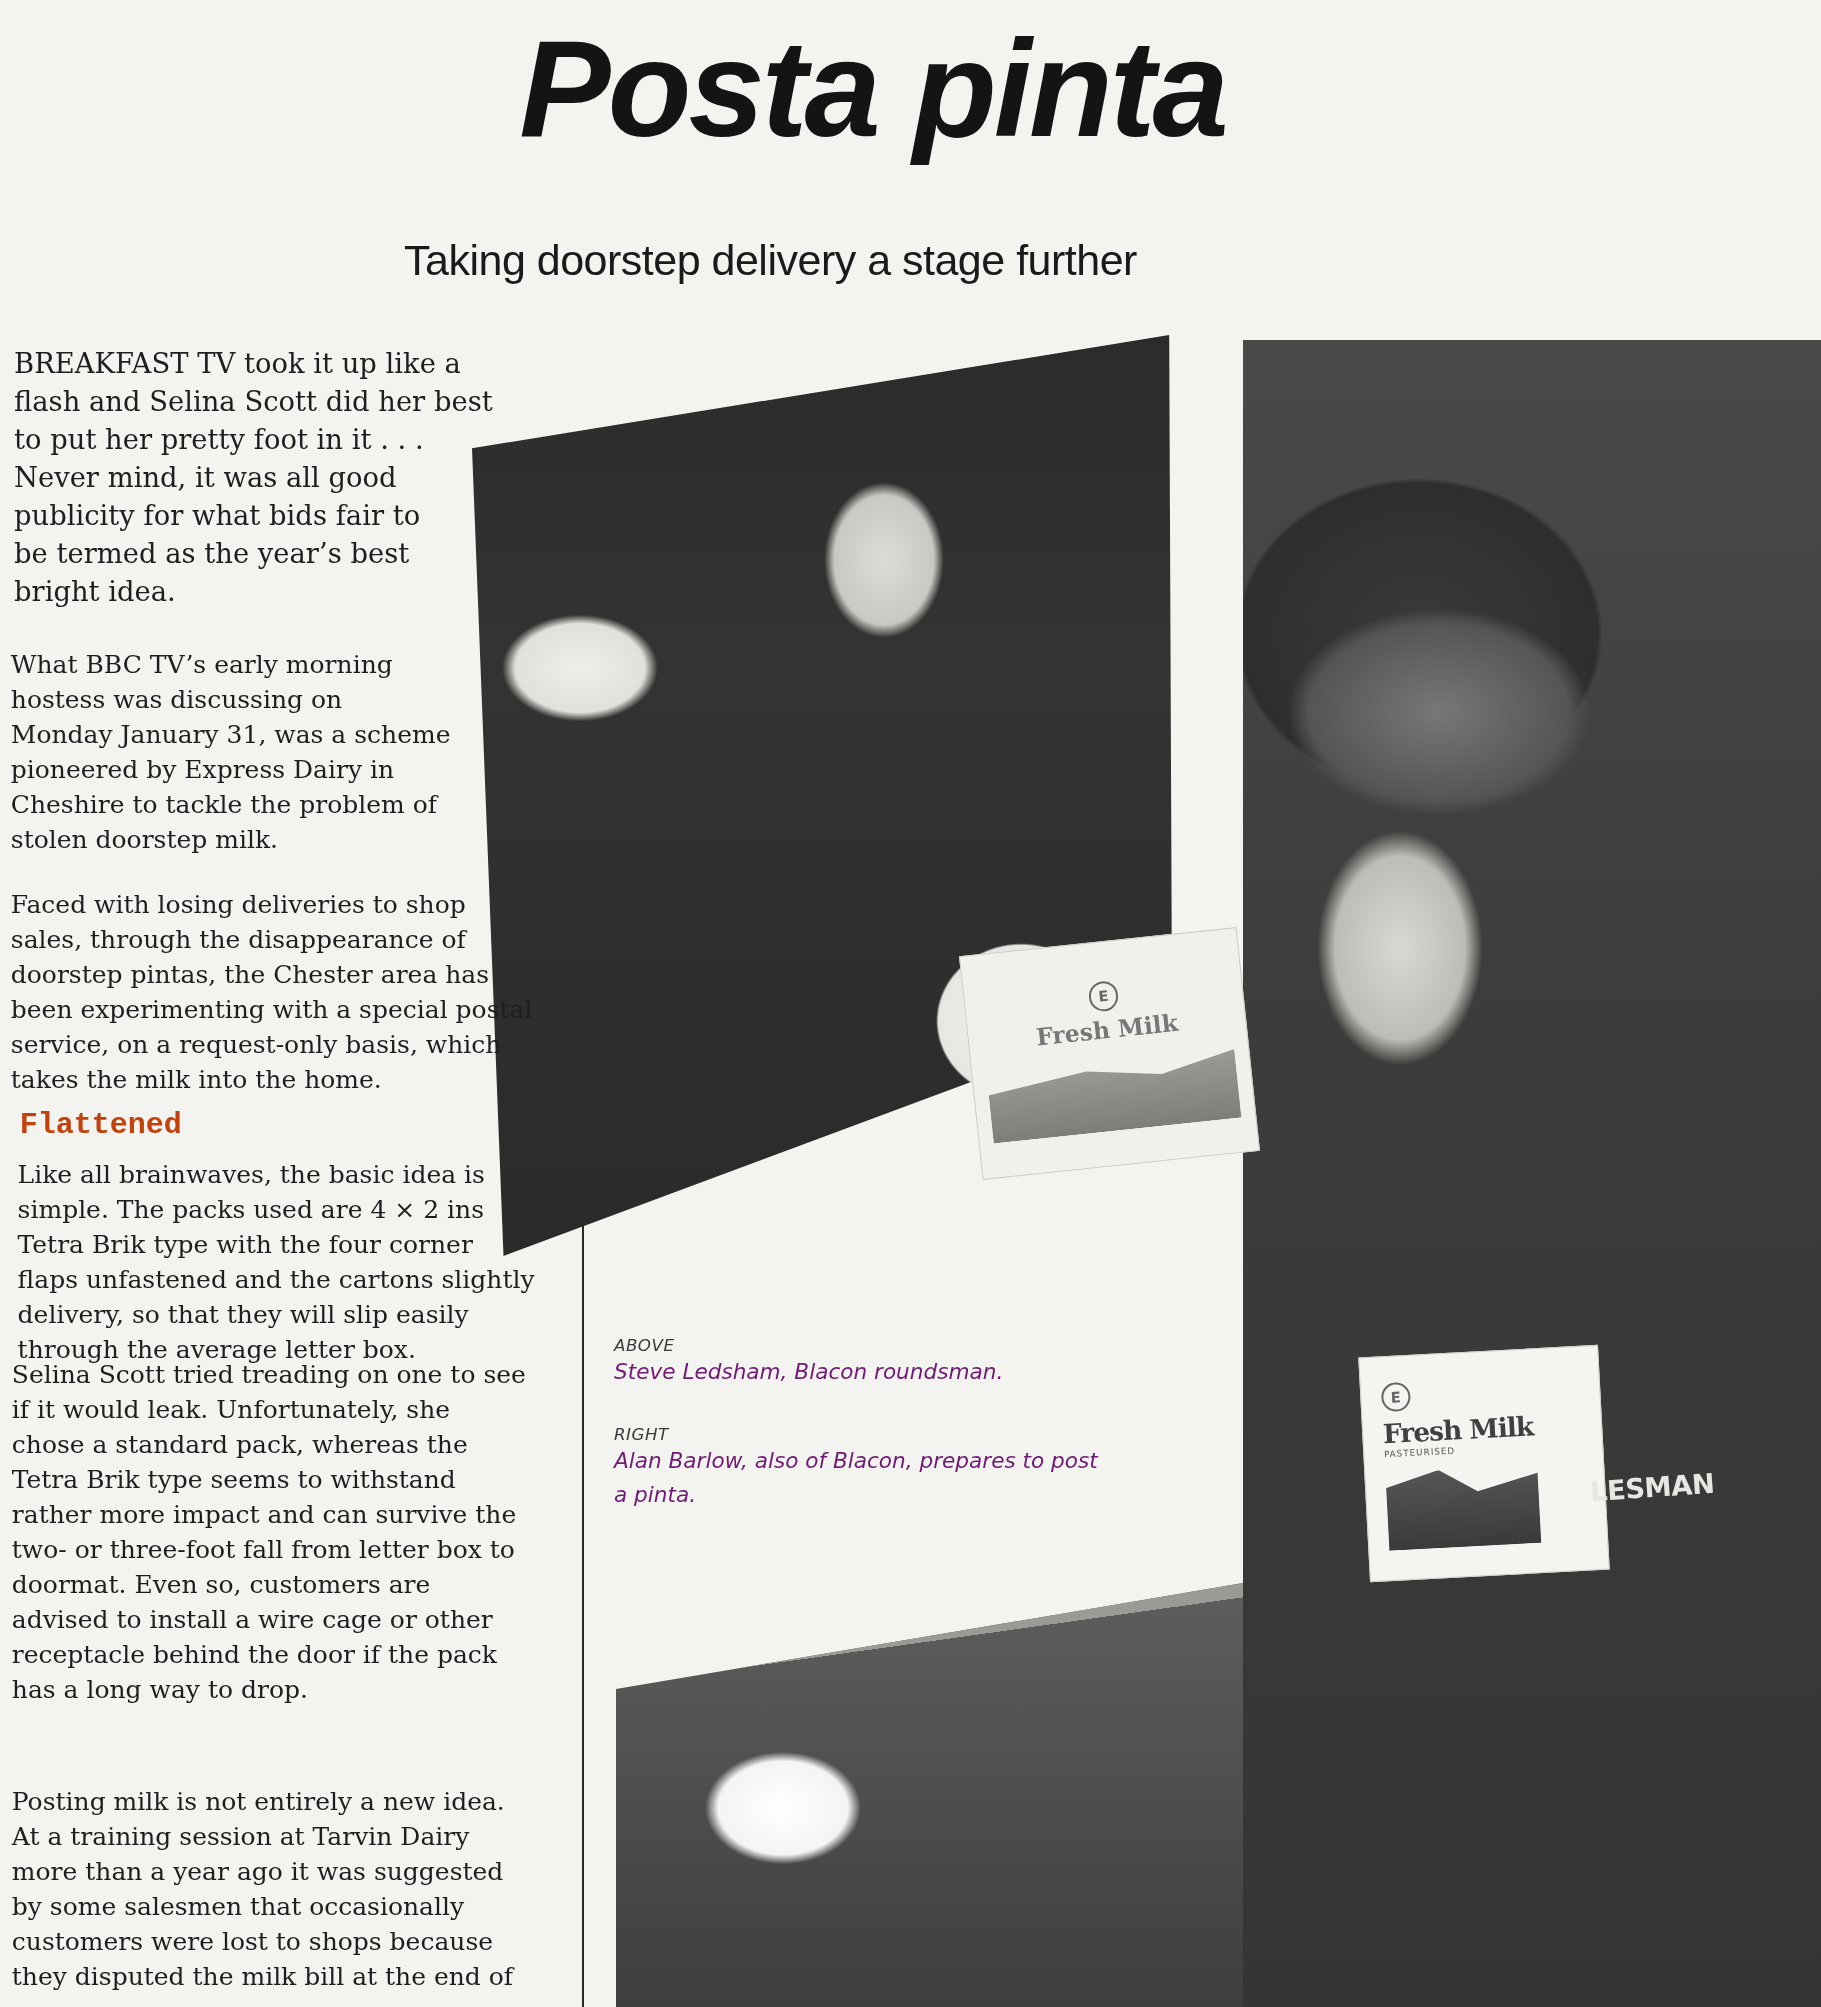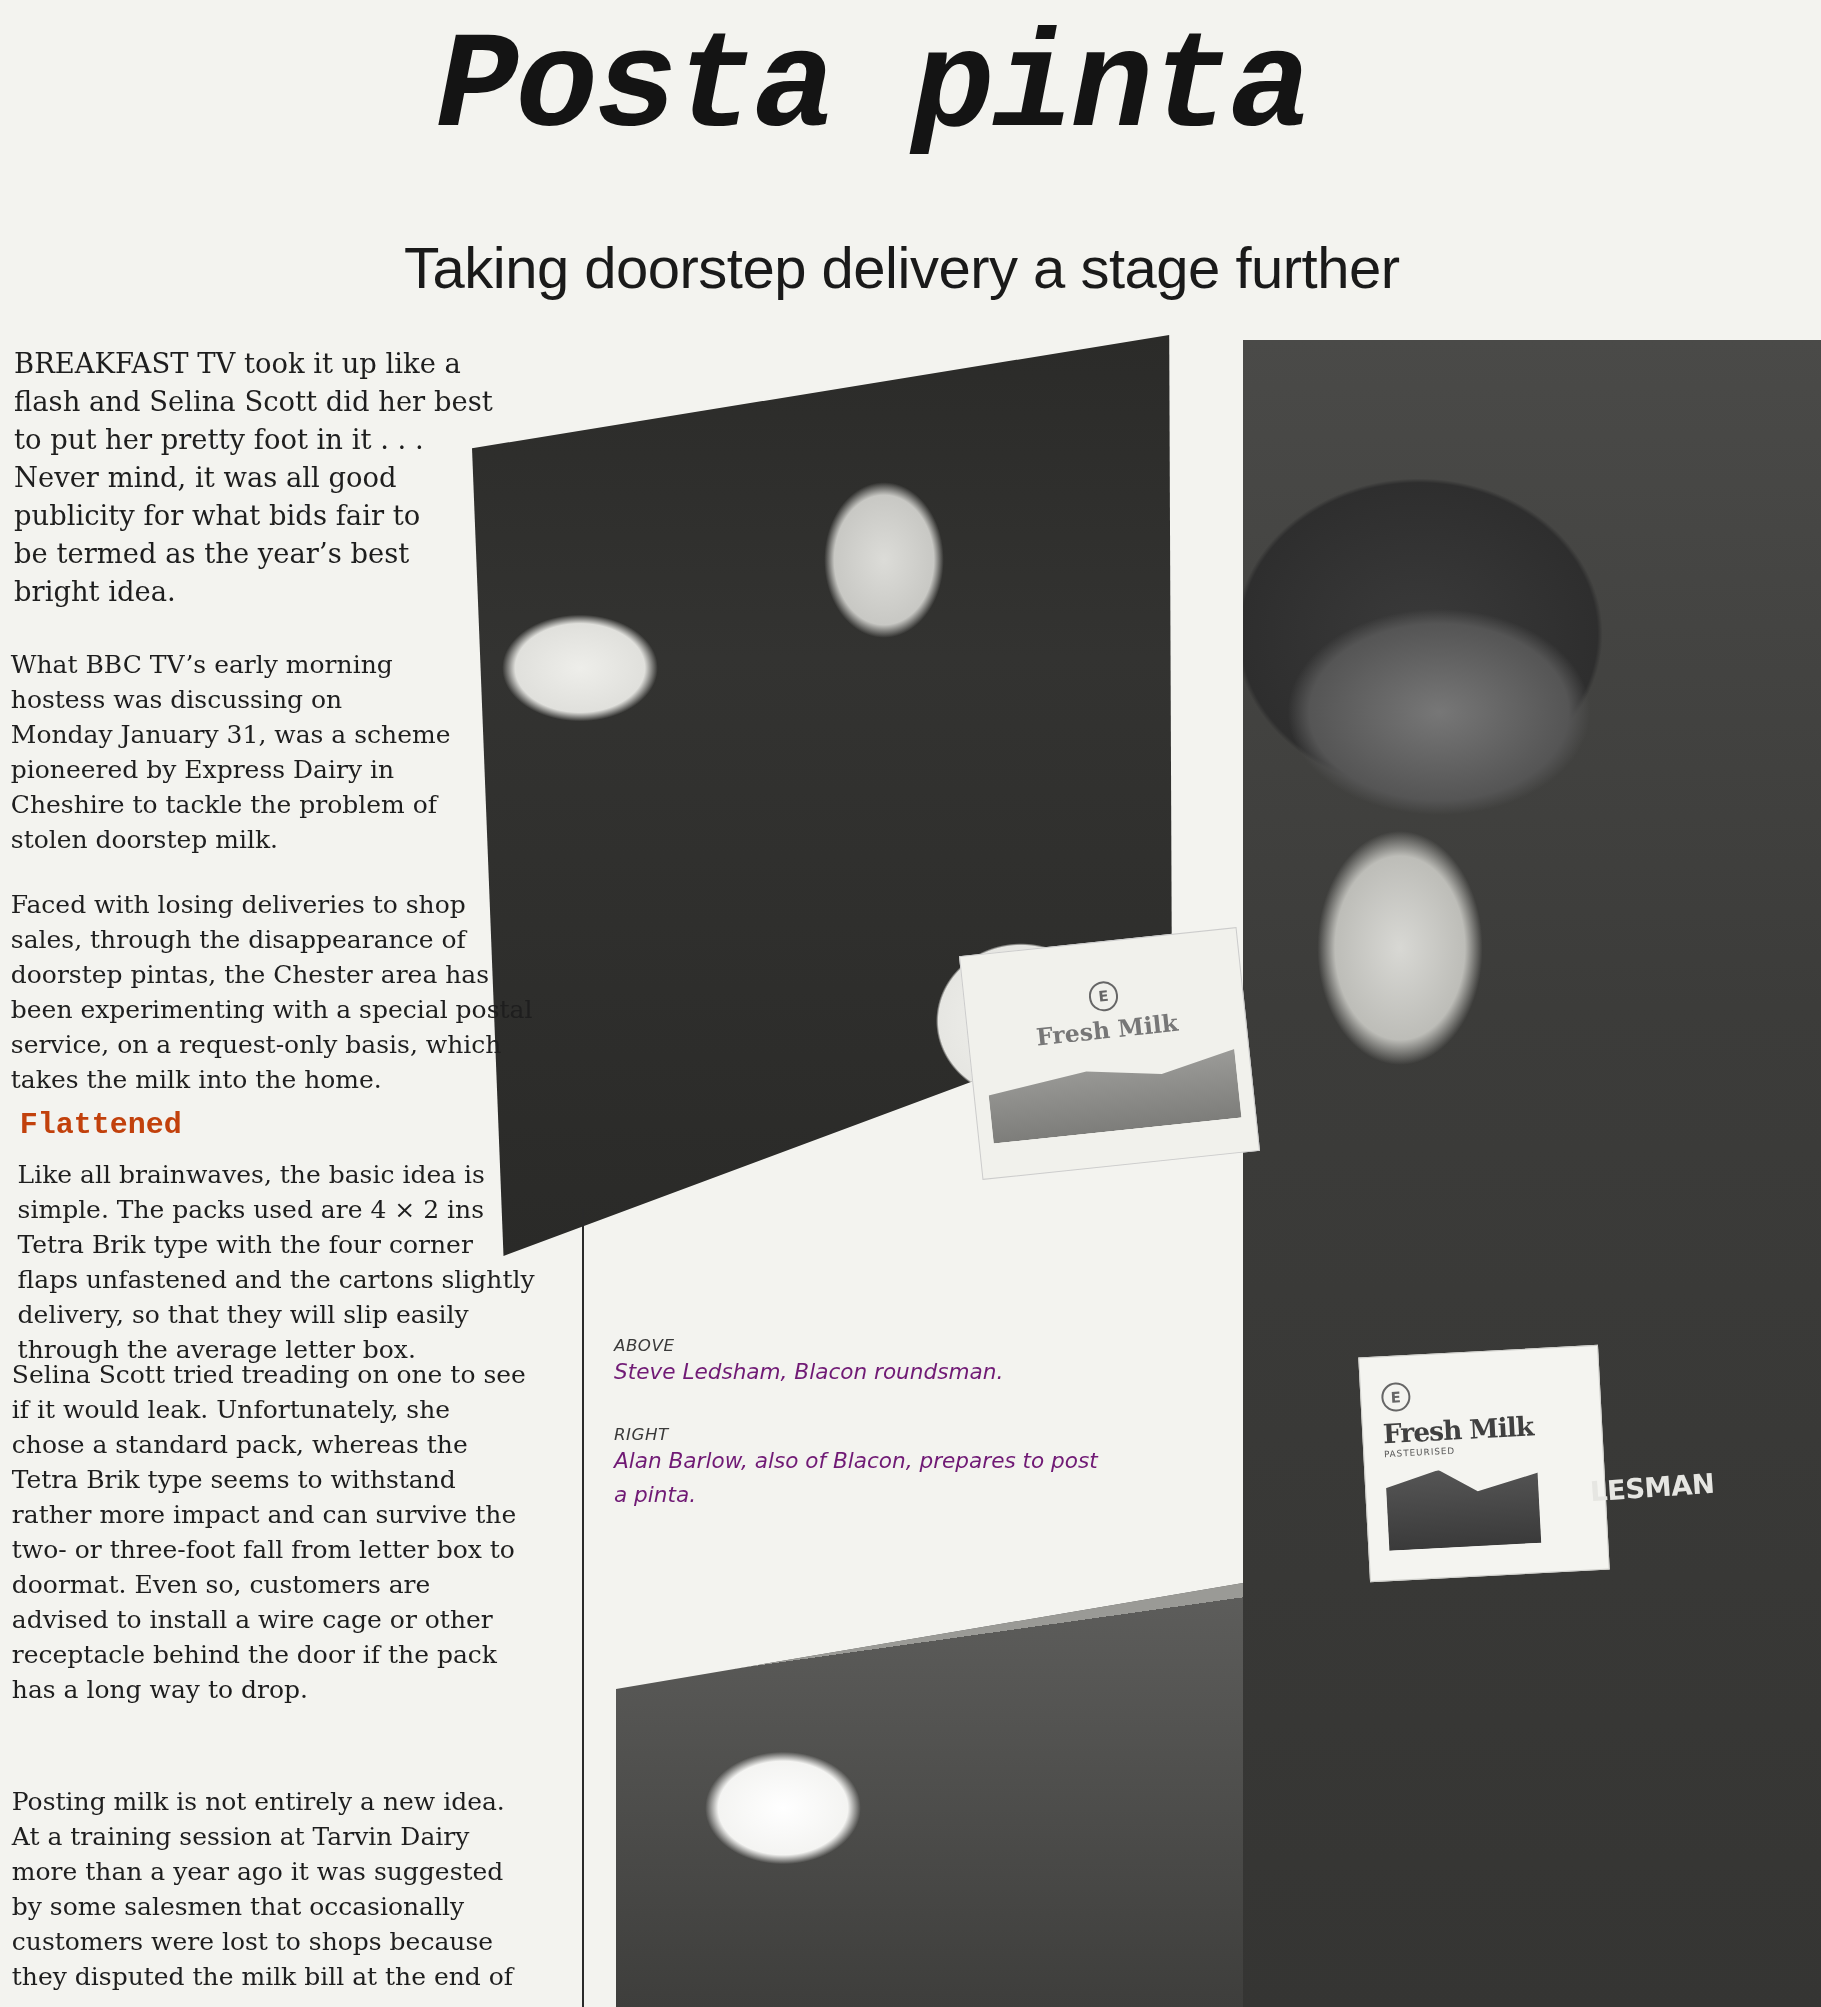--- a/index.html
+++ b/index.html
@@ -6,28 +6,28 @@
     body {
       width: 1821px; height: 2007px; position: relative; overflow: hidden;
       background: #f3f3ef; color: #1c1c1c;
       font-family: "DejaVu Serif", serif;
     }
     .abs { position: absolute; }
 
     
     .headline {
       left: 0; width: 1745px; top: 19.6px; text-align: center;
-      font-family: Liberation Mono, monospace; font-style: italic; font-weight: bold;
+      font-family: Liberation Sans, sans-serif; font-style: italic; font-weight: bold;
       font-size: 137px; line-height: 1; letter-spacing: -2.9px; color: #141414;
       padding-left: 0;
     }
     .subhead {
       left: 404px; top: 239px;
       font-family: "Liberation Sans", sans-serif; font-weight: normal;
-      font-size: 58px; line-height: 1; color: #1a1a1a; letter-spacing: -0.5px;
+      font-size: 43px; line-height: 1; color: #1a1a1a; letter-spacing: -0.5px;
     }
 
     
     .para {
       font-family: "DejaVu Serif", serif; font-size: 25px; line-height: 35px;
       color: #1e1e1e; margin: 0;
     }
     .lead { font-size: 27.4px; line-height: 38px; }
     .line { display: block; white-space: nowrap; }
     .subheading {

